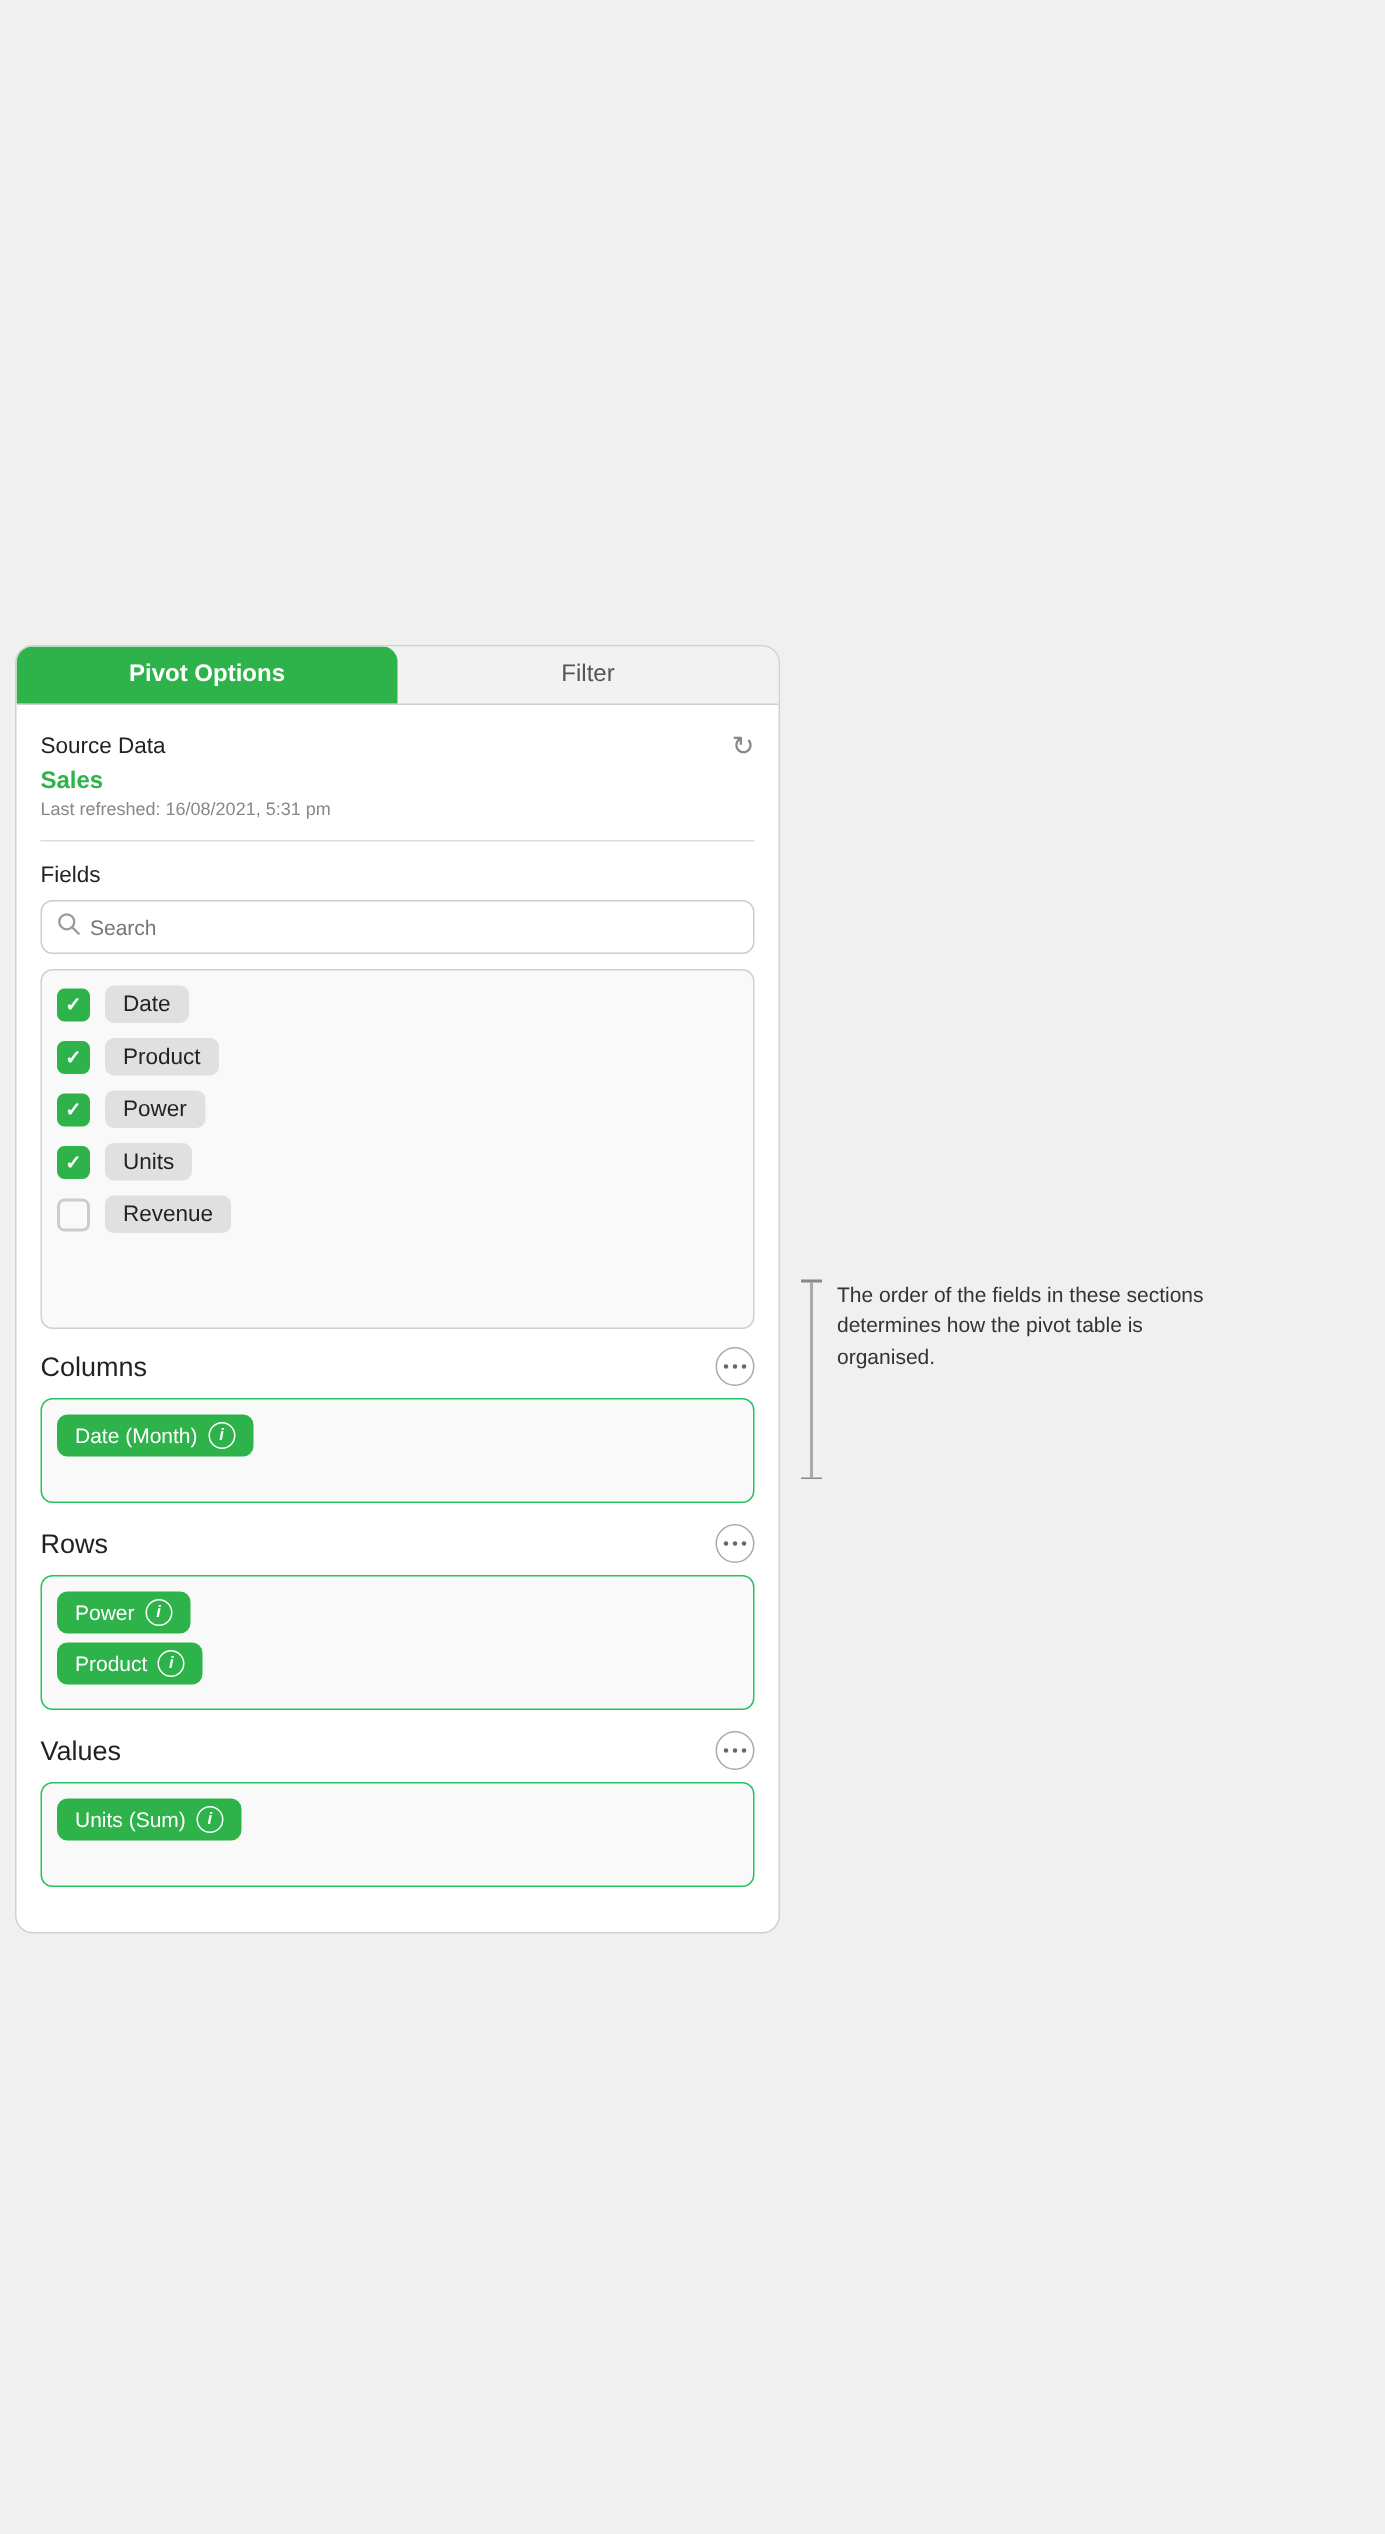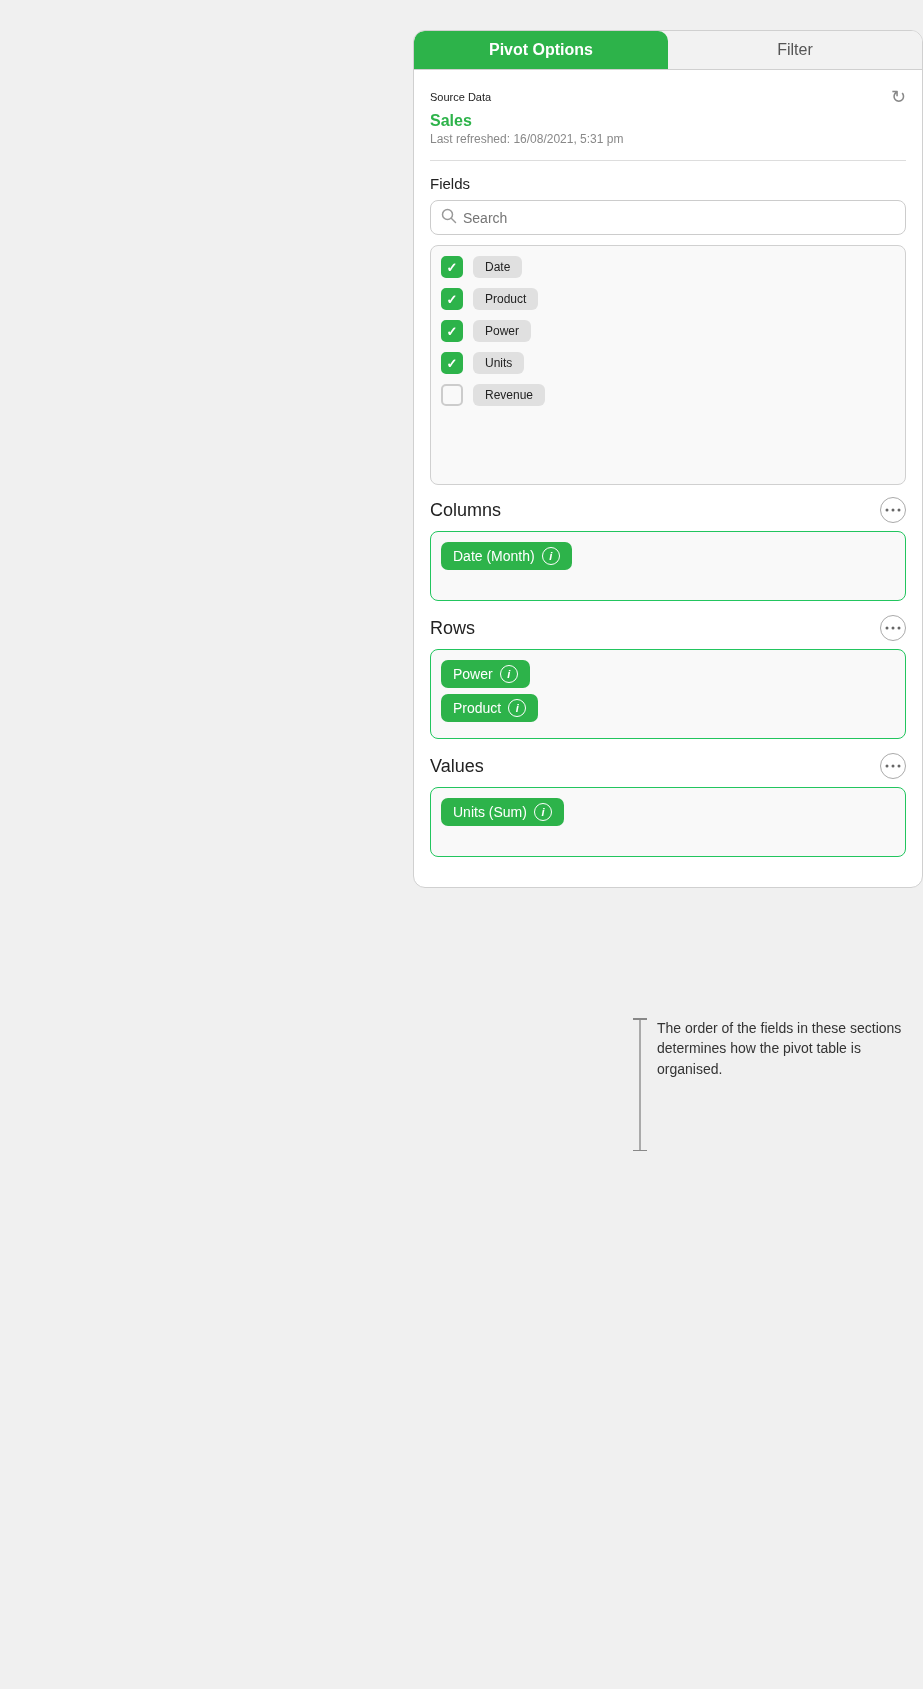--- a/index.html
+++ b/index.html
@@ -8,24 +8,24 @@
       background: #f0f0f0;
       width: 923px;
       min-height: 1689px;
       display: flex;
       align-items: flex-start;
       justify-content: flex-start;
     }
 
     .page-container {
       display: flex;
-      flex-direction: column;
+      flex-direction: row;
       width: 923px;
       min-height: 1689px;
-      align-items: flex-end;
+      align-items: center;
       padding-top: 20px;
     }
 
     .panel {
       width: 510px;
       background: #ffffff;
       border: 1px solid #d0d0d0;
       border-radius: 12px;
       overflow: hidden;
       margin-left: 10px;
@@ -68,21 +68,21 @@
     }
 
     .section-header-row {
       display: flex;
       flex-direction: row;
       justify-content: space-between;
       align-items: center;
     }
 
     .section-label {
-      font-size: 11px;
+      font-size: 15px;
       font-weight: 500;
       color: #222;
     }
 
     .refresh-icon {
       font-size: 18px;
       color: #888;
       cursor: pointer;
     }
 
@@ -182,21 +182,21 @@
       content: '✓';
       color: #fff;
       font-size: 13px;
       font-weight: 700;
     }
 
     .field-pill {
       background: #e0e0e0;
       border-radius: 6px;
       padding: 4px 12px;
-      font-size: 12px;
+      font-size: 15px;
       color: #222;
       font-weight: 400;
     }
 
     
     .pivot-section {
       margin-bottom: 14px;
     }
 
     .pivot-section-header {

